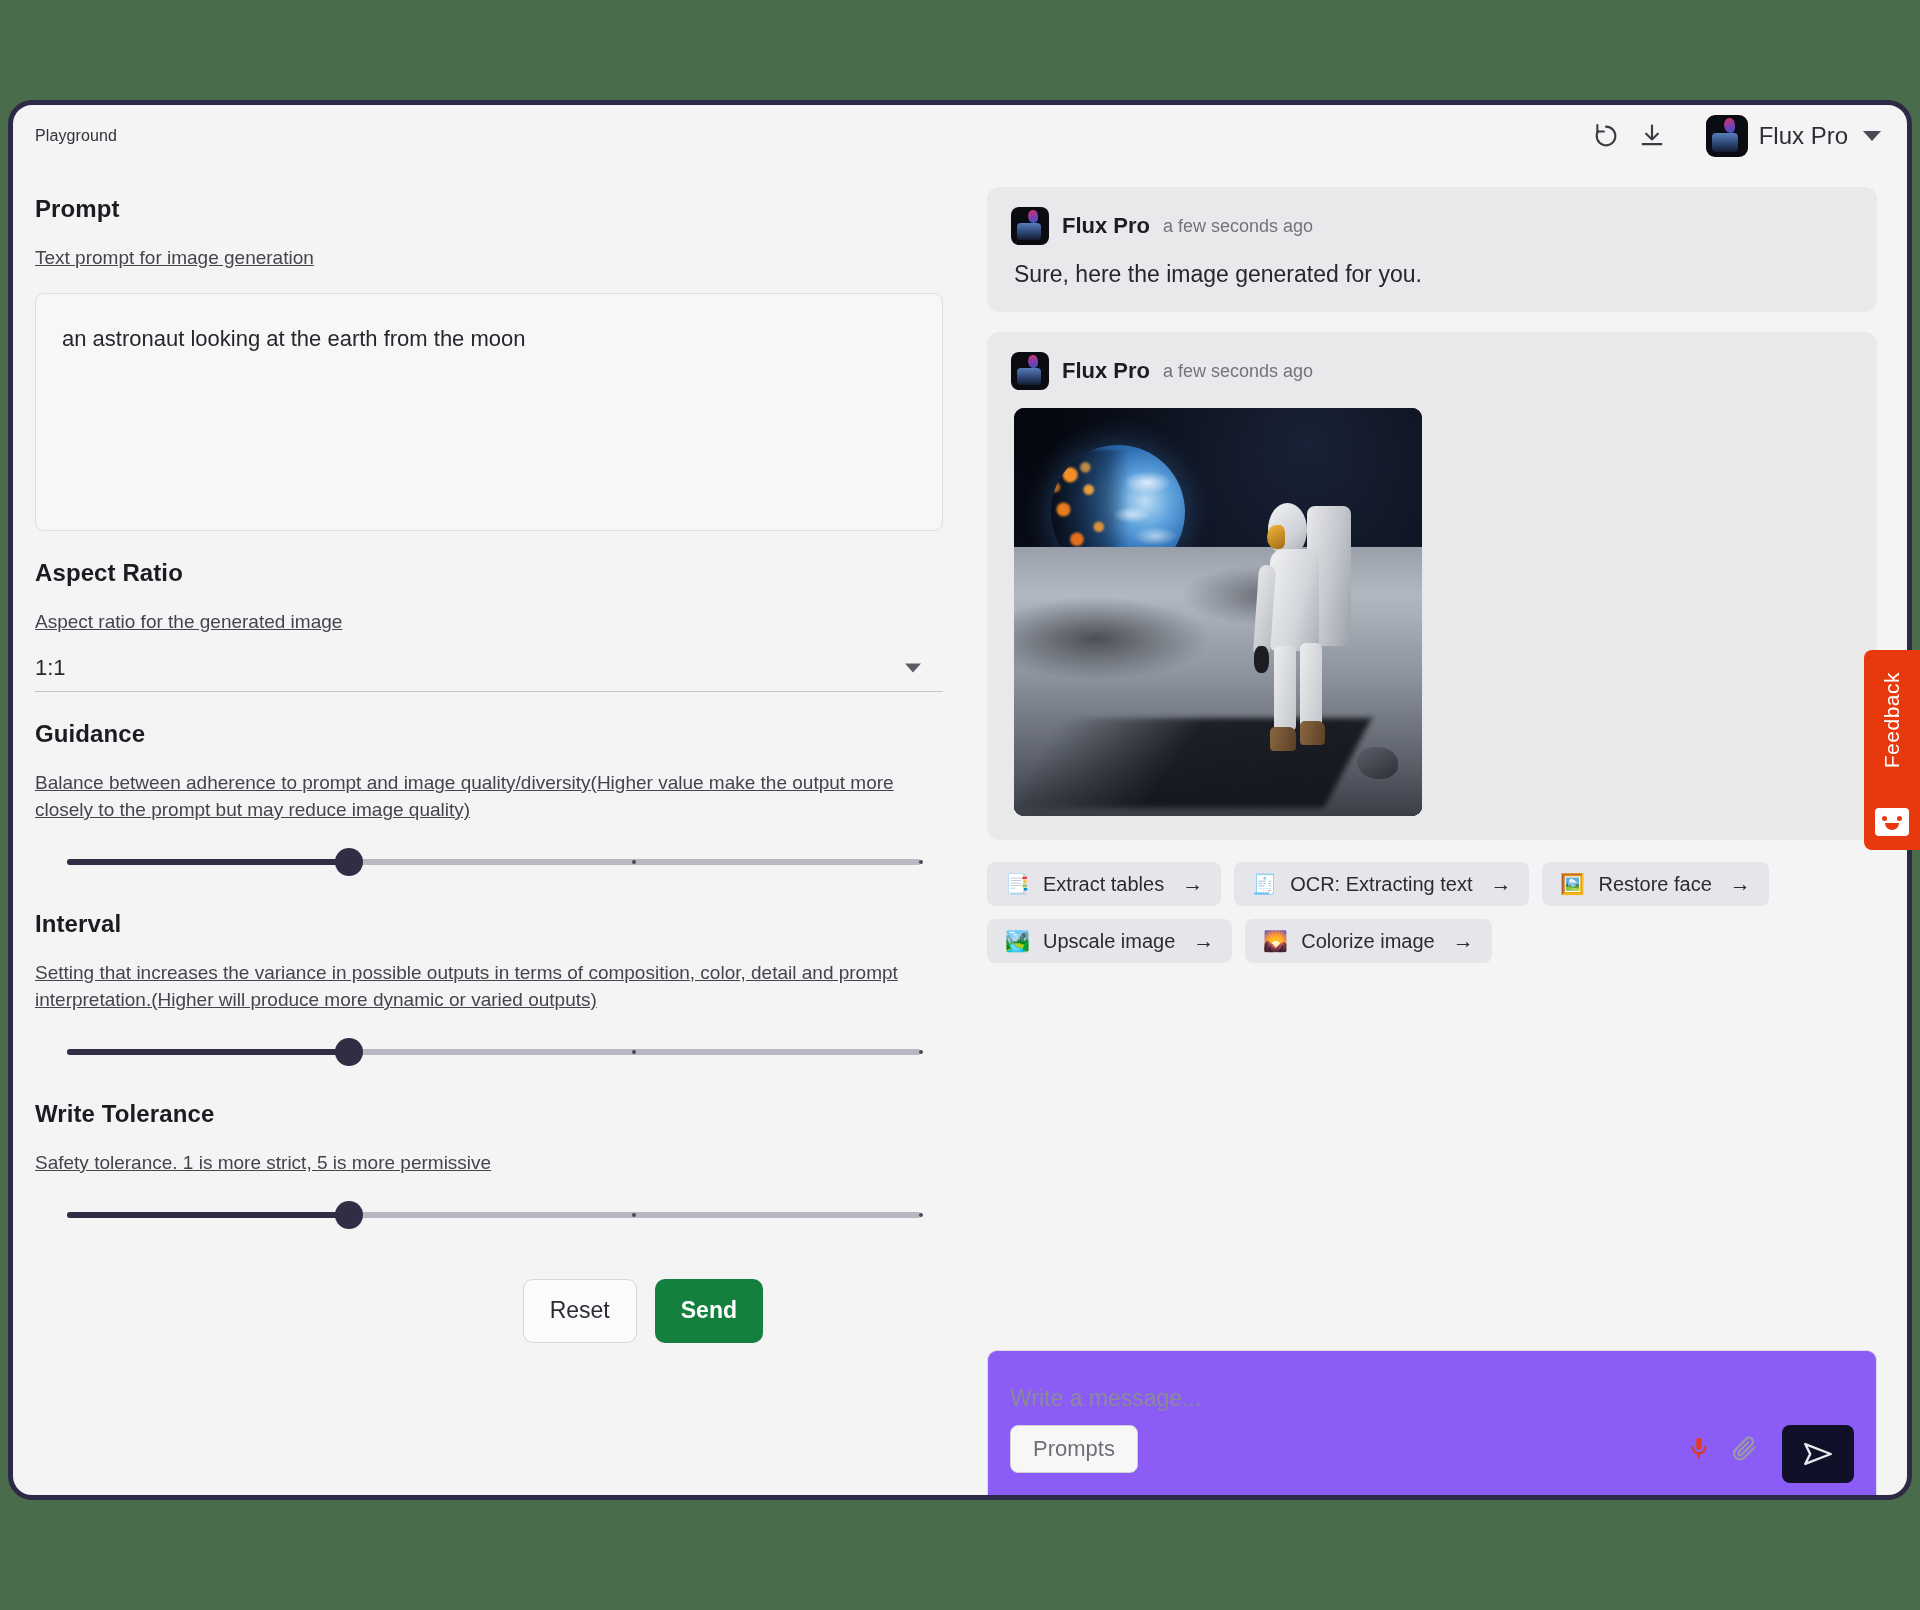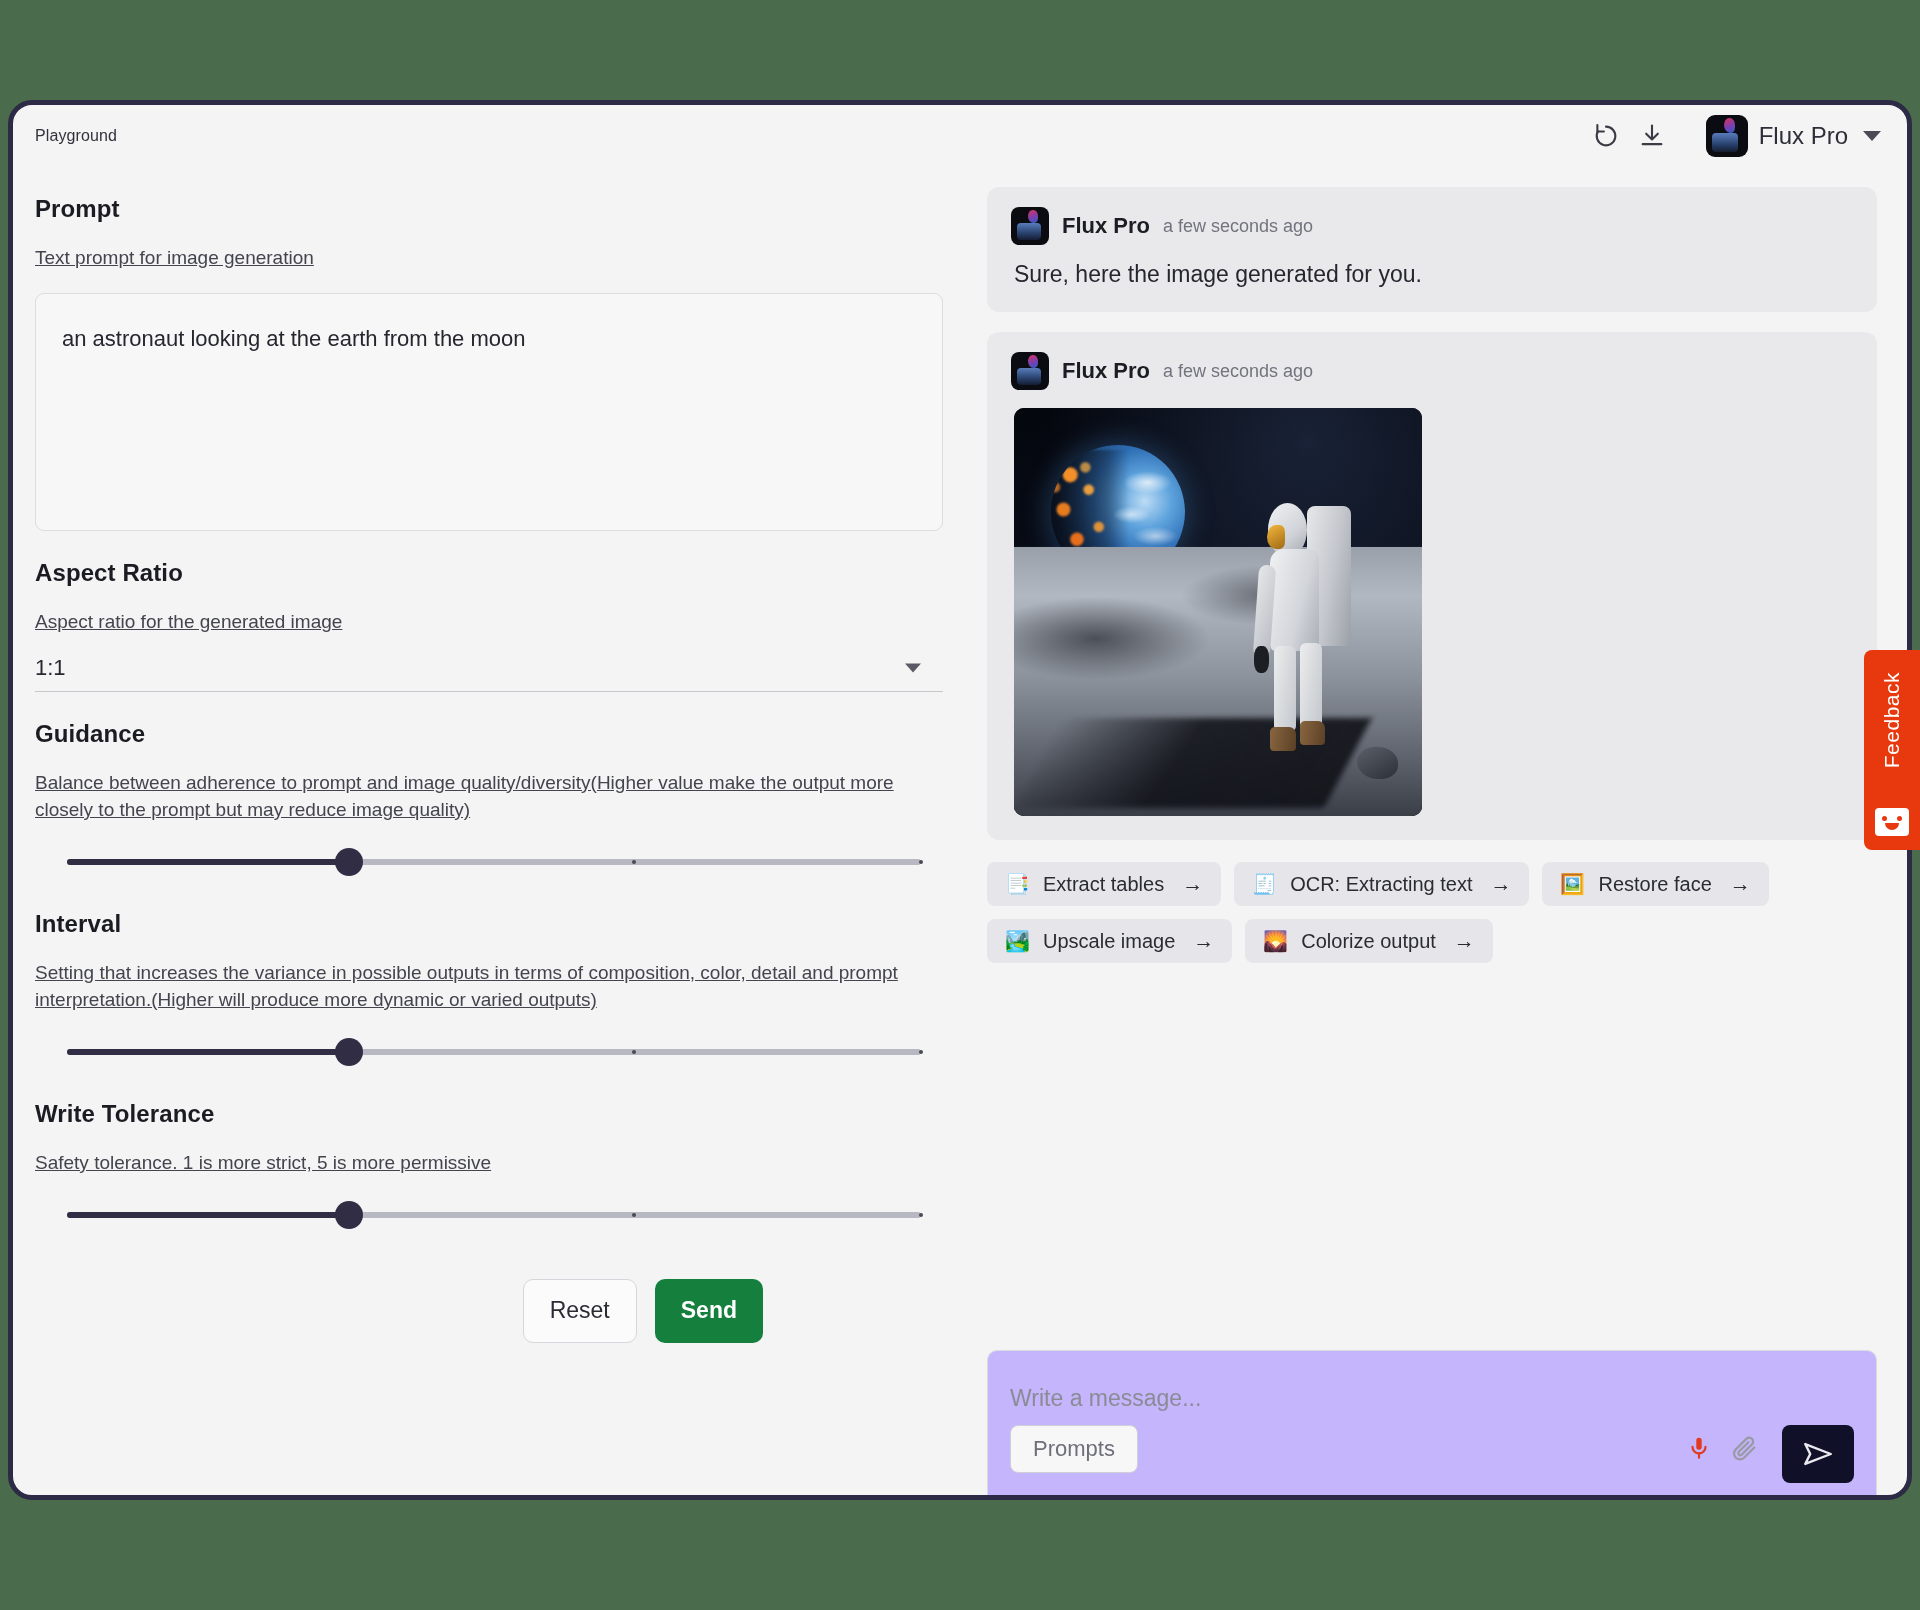--- a/index.html
+++ b/index.html
@@ -447,21 +447,21 @@
     font-size: 21px;
     color: #2b2b34;
     margin-left: 4px;
   }
 
   
   #composer {
     position: absolute;
     left: 22px; right: 30px; bottom: 0;
     height: 145px;
-    background: #c4b5fd;
+    background: #8b5cf6;
     border: 1px solid #dbdbe1;
     border-radius: 10px 10px 0 0;
     border-bottom: none;
     padding: 22px 22px 0 22px;
   }
   #message-input {
     width: 100%;
     height: 50px;
     border: none;
     background: transparent;
@@ -703,21 +703,21 @@
         <span class="qa-label">Restore face</span>
         <span class="qa-arrow">→</span>
       </div>
       <div class="quick-action">
         <span class="qa-emoji">🏞️</span>
         <span class="qa-label">Upscale image</span>
         <span class="qa-arrow">→</span>
       </div>
       <div class="quick-action">
         <span class="qa-emoji">🌄</span>
-        <span class="qa-label">Colorize output</span>
+        <span class="qa-label">Colorize image</span>
         <span class="qa-arrow">→</span>
       </div>
     </div>
 
     <div id="composer">
       <input id="message-input" type="text" placeholder="Write a message..." style="">
       <div id="composer-bottom">
         <button id="prompts-chip">Prompts</button>
         <div class="composer-spacer"></div>
 

